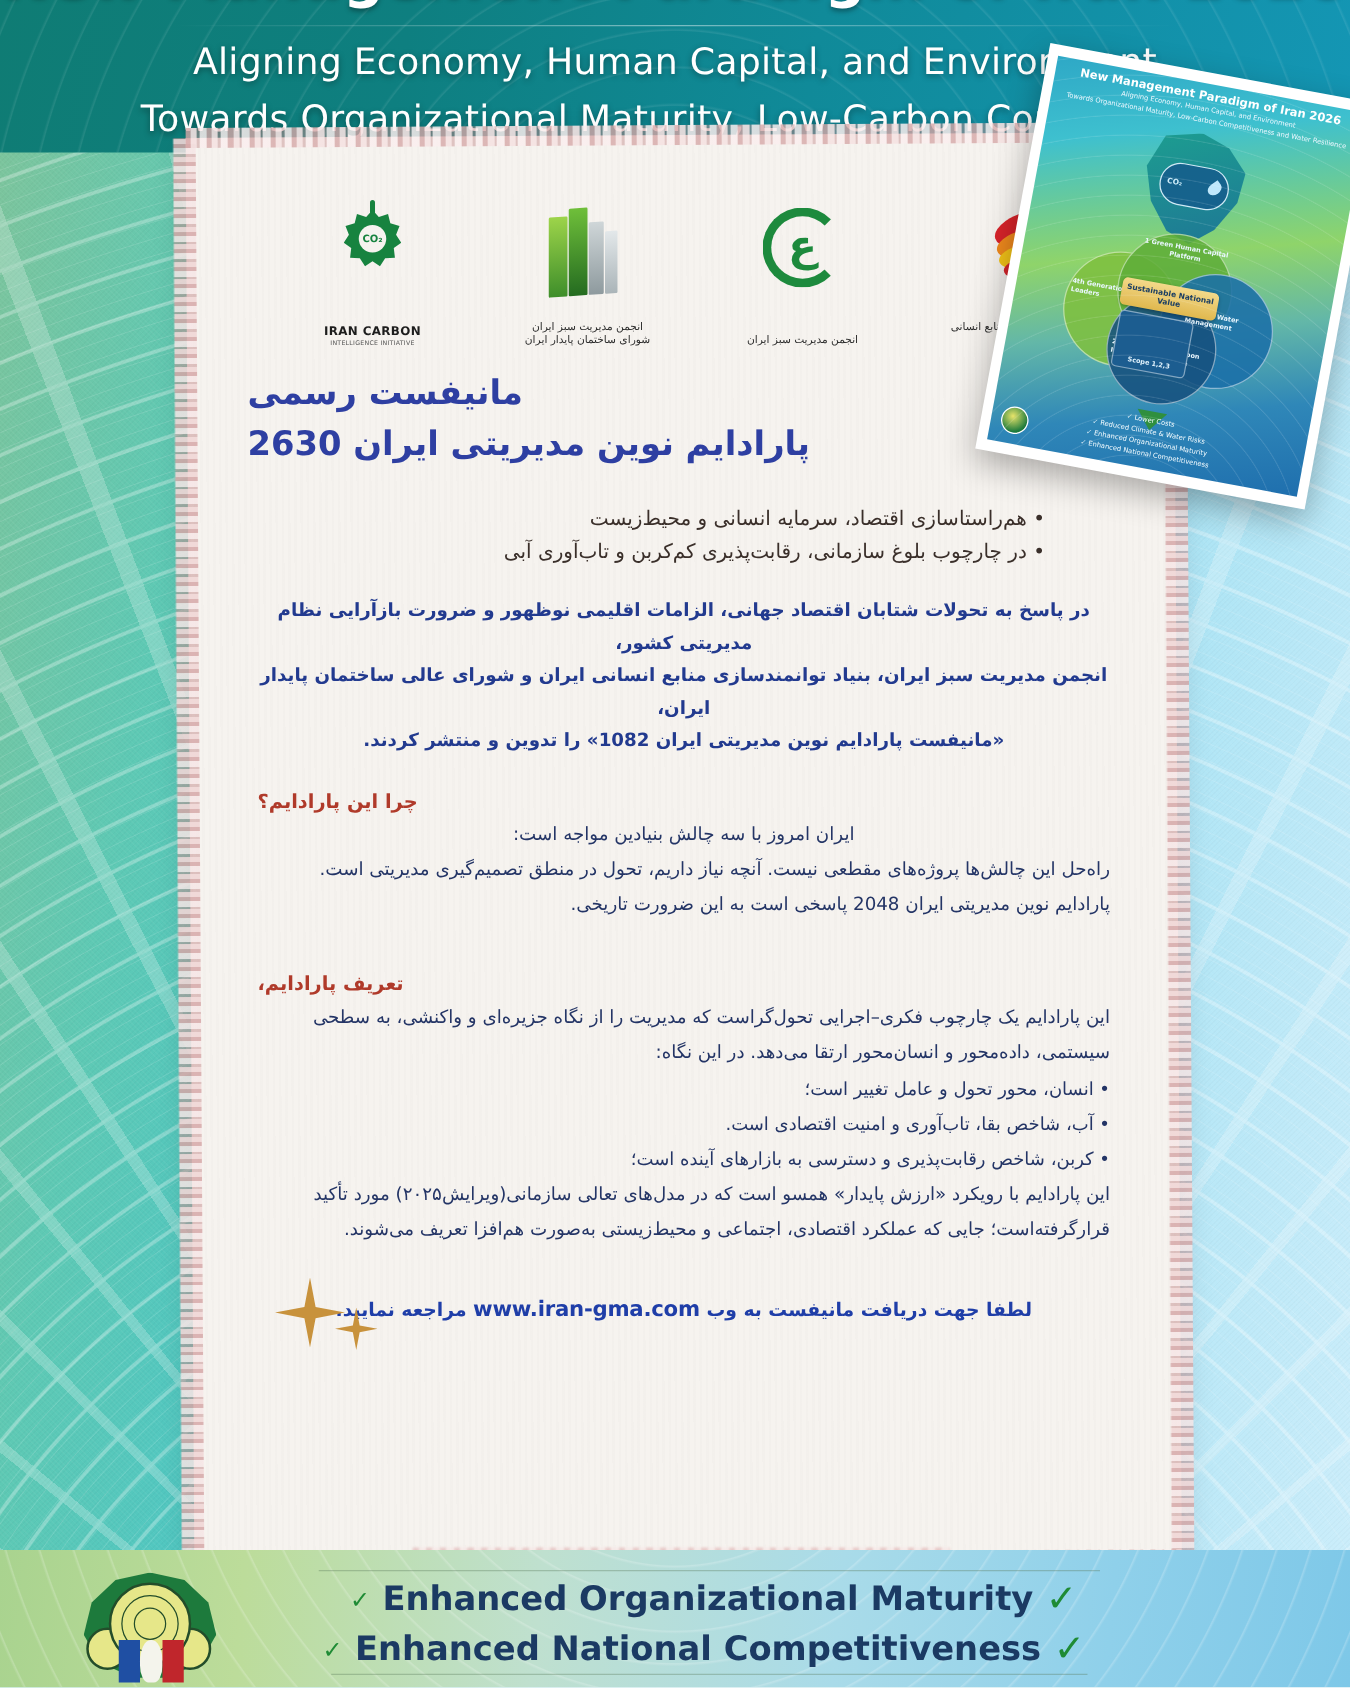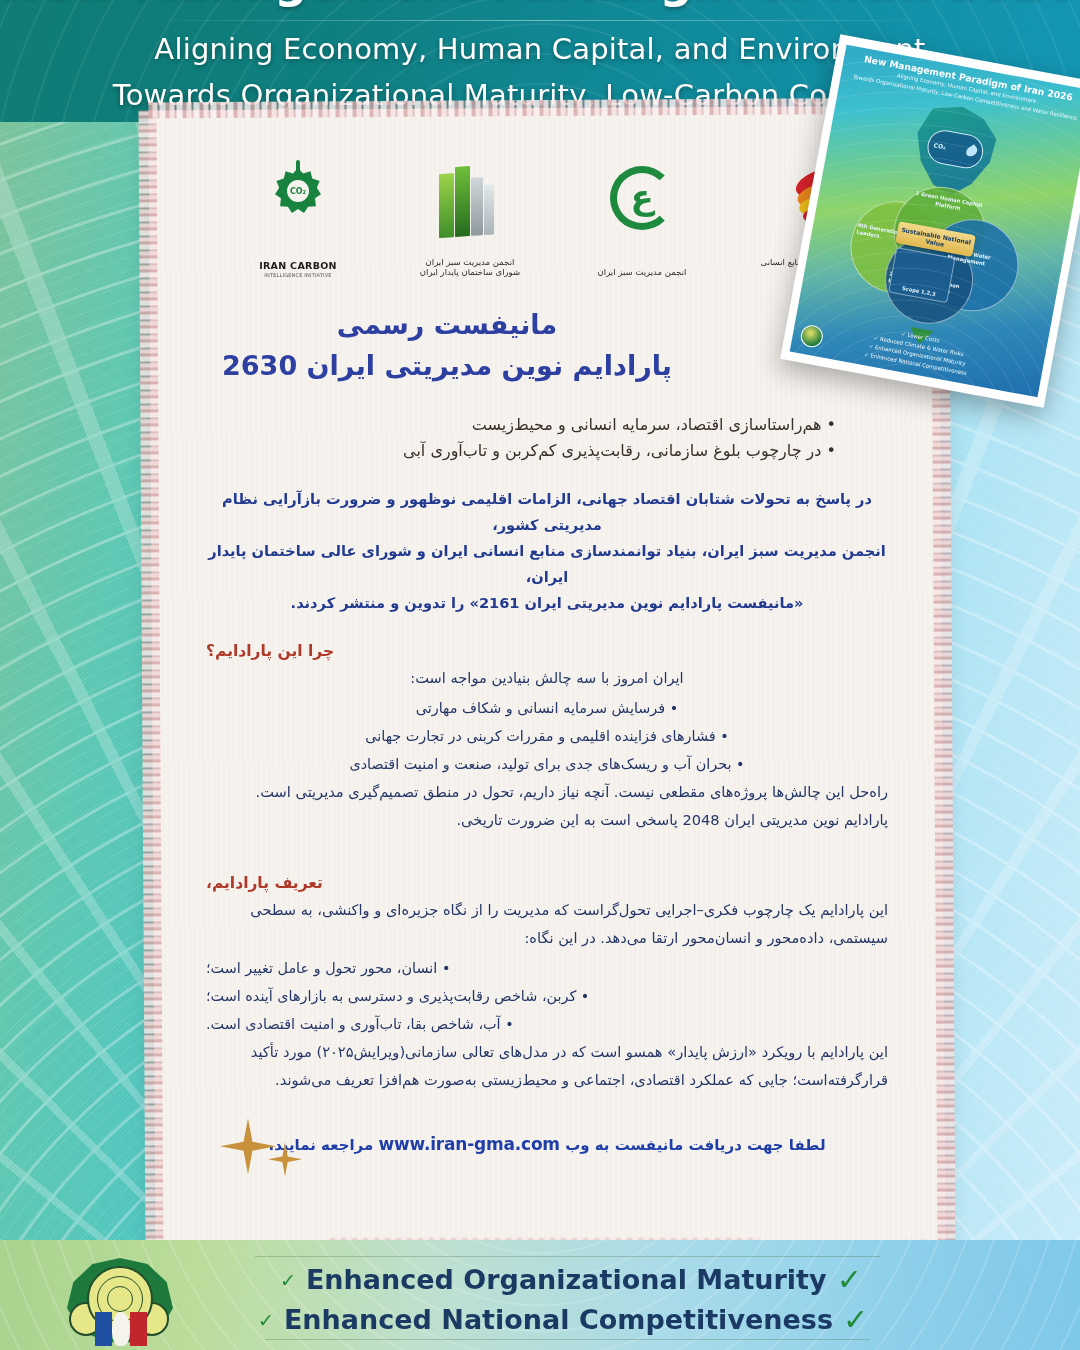--- a/index.html
+++ b/index.html
@@ -216,22 +216,22 @@
   
   .wing { position:absolute; top:4px; left:50%; transform:translateX(-50%); width:66px; height:62px; }
   .wing span { position:absolute; display:block; border-radius:50% 50% 0 50%; }
   .wing .w1 { right:0;  top:0;  width:52px; height:26px; background:#d8232a; transform:rotate(-18deg); }
   .wing .w2 { right:4px; top:14px; width:46px; height:22px; background:#f08a1d; transform:rotate(-14deg); }
   .wing .w3 { right:8px; top:26px; width:40px; height:19px; background:#f5c518; transform:rotate(-10deg); }
   .wing .w4 { right:12px; top:37px; width:32px; height:16px; background:#d8232a; transform:rotate(-6deg); }
 
   
   .fa-title {
-    margin: 18px 30px 0 0;
-    text-align: center;
+    margin: 8px 30px 0 0;
+    text-align: left;
     color: #2e3fa2;
     font-weight: bold;
     line-height: 1.52;
     font-size: 28px;
     direction: rtl;
     padding-right: 170px;
   }
   .fa-title .l1 { font-size: 27px; }
   .fa-title .l2 { font-size: 27px; }
 
@@ -272,21 +272,21 @@
     margin: 0 8px;
   }
   .body-txt.center { text-align: center; }
   .ul-list { list-style: none; margin: 2px 8px 0 8px; direction: rtl; }
   .ul-list li {
     color:#243566; font-size:14.4px; line-height:1.95;
     text-align:center; direction:rtl;
   }
   .ul-list li::before { content:"• "; color:#243566; }
 
-  .ul-list.indent li { text-align:left; }
+  .ul-list.indent li { text-align:right; }
 
   .footer-link {
     margin: 40px 8px 0 8px;
     position: relative;
     text-align: center;
     color: #1f3ea8;
     font-weight: bold;
     font-size: 15px;
     direction: rtl;
   }
@@ -497,40 +497,35 @@
       </div>
 
       <div class="kv-bullets">
         <div>• هم‌راستاسازی اقتصاد، سرمایه انسانی و محیط‌زیست</div>
         <div>• در چارچوب بلوغ سازمانی، رقابت‌پذیری کم‌کربن و تاب‌آوری آبی</div>
       </div>
 
       <div class="intro">
         <div>در پاسخ به تحولات شتابان اقتصاد جهانی، الزامات اقلیمی نوظهور و ضرورت بازآرایی نظام مدیریتی کشور،</div>
         <div>انجمن مدیریت سبز ایران، بنیاد توانمندسازی منابع انسانی ایران و شورای عالی ساختمان پایدار ایران،</div>
-        <div>«مانیفست پارادایم نوین مدیریتی ایران 2161» را تدوین و منتشر کردند.</div>
+        <div>«مانیفست پارادایم نوین مدیریتی ایران 1082» را تدوین و منتشر کردند.</div>
       </div>
 
       <div class="sec-head">چرا این پارادایم؟</div>
       <div class="body-txt center">ایران امروز با سه چالش بنیادین مواجه است:</div>
-      <ul class="ul-list">
-        <li>فرسایش سرمایه انسانی و شکاف مهارتی</li>
-        <li>فشارهای فزاینده اقلیمی و مقررات کربنی در تجارت جهانی</li>
-        <li>بحران آب و ریسک‌های جدی برای تولید، صنعت و امنیت اقتصادی</li>
-      </ul>
       <div class="body-txt">راه‌حل این چالش‌ها پروژه‌های مقطعی نیست. آنچه نیاز داریم، تحول در منطق تصمیم‌گیری مدیریتی است.</div>
       <div class="body-txt">پارادایم نوین مدیریتی ایران 2048 پاسخی است به این ضرورت تاریخی.</div>
 
       <div class="sec-head" style="margin-top:40px">تعریف پارادایم،</div>
       <div class="body-txt">این پارادایم یک چارچوب فکری–اجرایی تحول‌گراست که مدیریت را از نگاه جزیره‌ای و واکنشی، به سطحی</div>
       <div class="body-txt">سیستمی، داده‌محور و انسان‌محور ارتقا می‌دهد. در این نگاه:</div>
       <ul class="ul-list indent">
         <li>انسان، محور تحول و عامل تغییر است؛</li>
+        <li>آب، شاخص بقا، تاب‌آوری و امنیت اقتصادی است.</li>
         <li>کربن، شاخص رقابت‌پذیری و دسترسی به بازارهای آینده است؛</li>
-        <li>آب، شاخص بقا، تاب‌آوری و امنیت اقتصادی است.</li>
       </ul>
       <div class="body-txt">این پارادایم با رویکرد «ارزش پایدار» همسو است که در مدل‌های تعالی سازمانی(ویرایش۲۰۲۵) مورد تأکید</div>
       <div class="body-txt">قرارگرفته‌است؛ جایی که عملکرد اقتصادی، اجتماعی و محیط‌زیستی به‌صورت هم‌افزا تعریف می‌شوند.</div>
 
       <div class="footer-link">
         <div class="sparkles">
           <span class="spark big"></span>
           <span class="spark small"></span>
         </div>
         <span>لطفا جهت دریافت مانیفست به وب</span>

